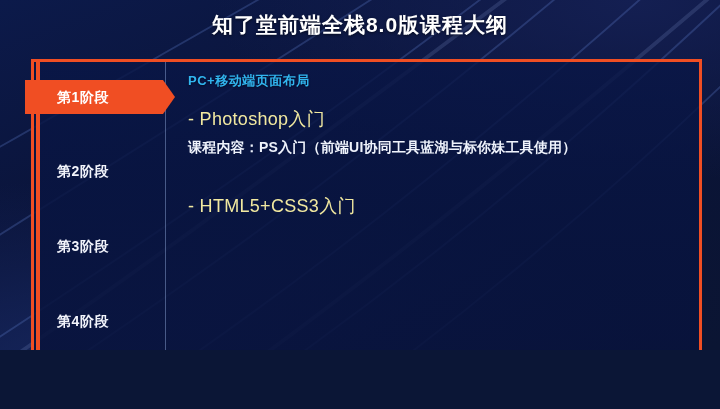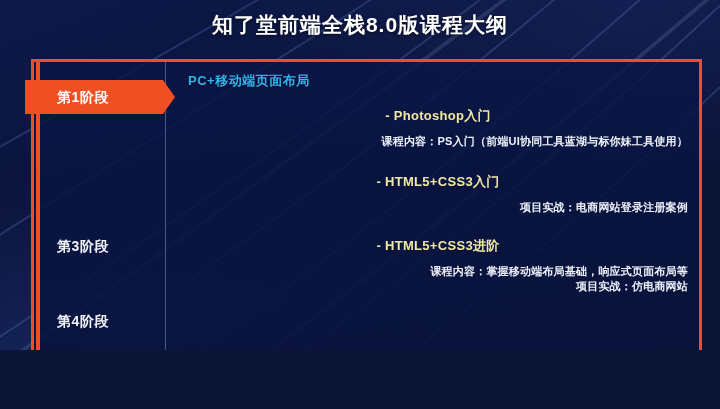--- a/index.html
+++ b/index.html
@@ -130,33 +130,31 @@
     color: #31b6f0;
     font-size: 13px;
     font-weight: bold;
     letter-spacing: 0.5px;
     margin: 0 0 17px 0;
     text-shadow: 0 1px 2px rgba(0,0,0,0.5);
   }
   .module { margin-bottom: 16px; }
   .module-name {
     color: #f2e9a0;
-    font-size: 13px;
-    font-weight: bold;
+    font-size: 18px;
+    font-weight: normal;
     margin: 0 0 9px 0;
     letter-spacing: 0.3px;
-    text-align: center;
   }
   .module-row {
     color: #eef2fb;
-    font-size: 11px;
+    font-size: 14px;
     line-height: 15px;
     white-space: nowrap;
     letter-spacing: 0.2px;
-    text-align: right;
   }
   .row-label {
     font-weight: bold;
     display: inline-block;
     min-width: 52px;
   }
   .row-value { font-weight: bold; }
 
   
   .watermark {
@@ -198,20 +196,23 @@
   <div class="rail"></div>
 
   <div class="page-title">知了堂前端全栈8.0版课程大纲</div>
 
   <div class="stage-col">
     <div class="stage-tab" style="top:20px;"></div>
 
     <div class="stage-item active" style="top:20px;">
       <span>第1阶段</span>
     </div>
+    <div class="stage-item" style="top:94px;">
+      <span>第2阶段</span>
+    </div>
     <div class="stage-item" style="top:169px;text-align:center;">
       <span>第3阶段</span>
     </div>
     <div class="stage-item" style="top:244px;">
       <span>第4阶段</span>
     </div>
     <div class="stage-item" style="top:313px;">
       <span>第5阶段</span>
     </div>
   </div>
@@ -219,32 +220,20 @@
   <div class="content">
     <div class="section-title">PC+移动端页面布局</div>
 
     <div class="module">
       <div class="module-name">- Photoshop入门</div>
       <div class="module-row">
         <span class="row-label">课程内容：</span><span class="row-value">PS入门（前端UI协同工具蓝湖与标你妹工具使用）</span>
       </div>
     </div>
 
-    <div class="module" style="margin-top:24px;">
+    <div class="module" style="margin-top:39px;">
       <div class="module-name">- HTML5+CSS3入门</div>
-      <div class="module-row">
-        <span class="row-label">项目实战：</span><span class="row-value">电商网站登录注册案例</span>
-      </div>
-    </div>
-
-    <div class="module" style="margin-top:22px;">
-      <div class="module-name">- HTML5+CSS3进阶</div>
-      <div class="module-row">
-        <span class="row-label">课程内容：</span><span class="row-value">掌握移动端布局基础，响应式页面布局等</span>
-      </div>
-      <div class="module-row">
-        <span class="row-label">项目实战：</span><span class="row-value">仿电商网站</span>
-      </div>
-    </div>
+    </div>
+
   </div>
 
 
 </div>
 
 </body></html>

